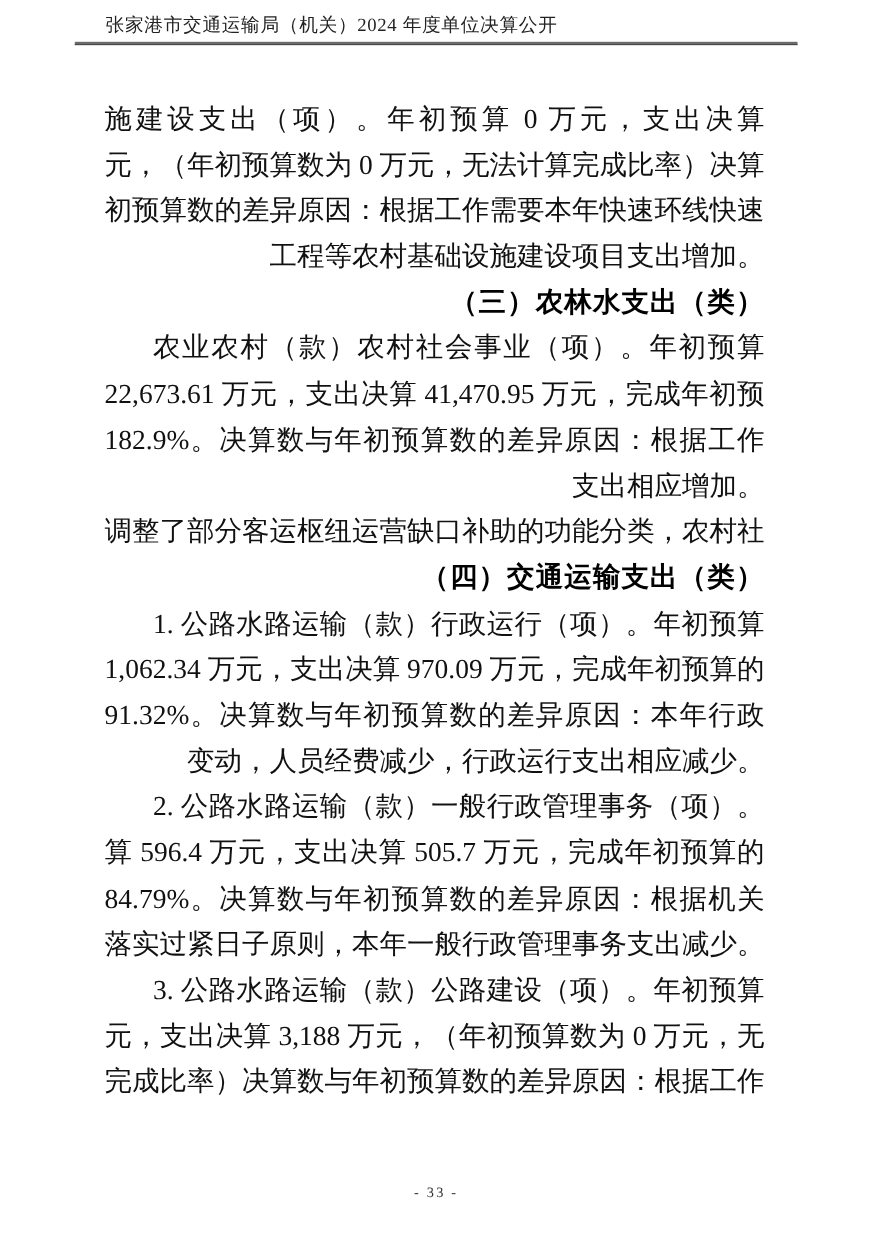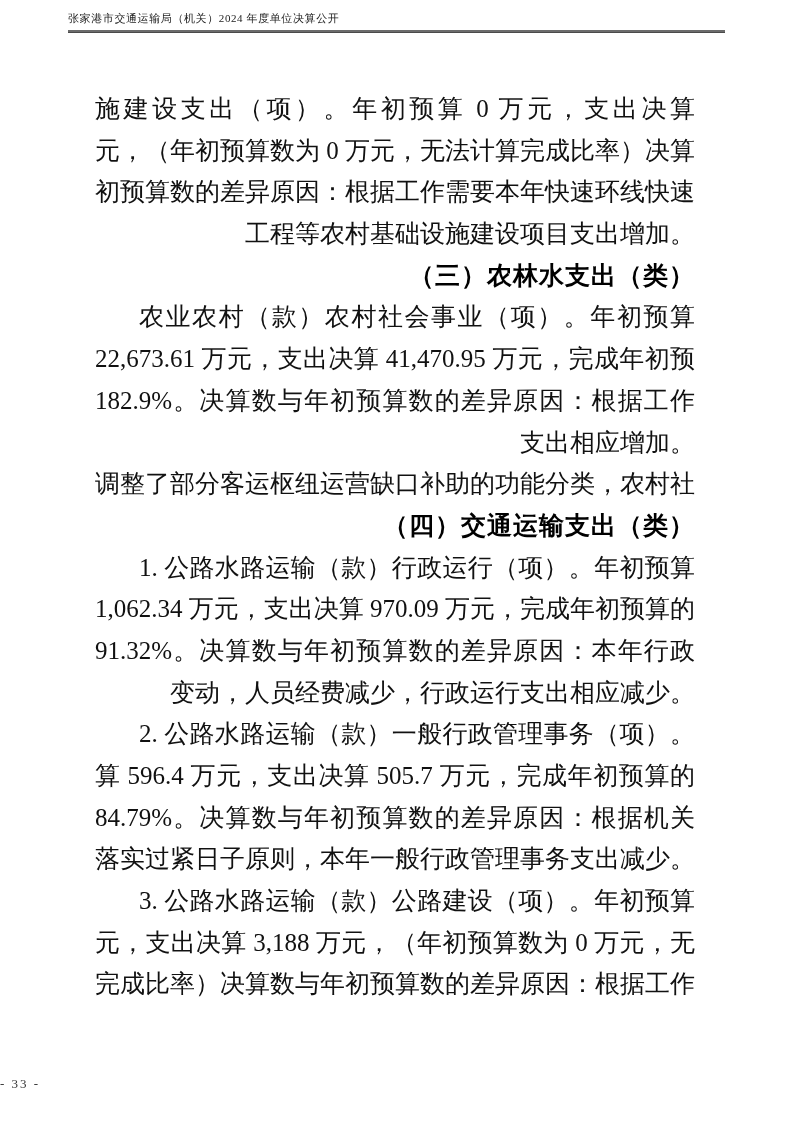--- a/index.html
+++ b/index.html
@@ -12,24 +12,25 @@
     color: #1a1a1a;
     overflow: hidden;
   }
   .header {
     position: absolute;
     left: 68px;
     top: 11px;
     width: 657px;
   }
   .header-title {
-    font-size: 11px;
+    font-size: 17px;
     color: #222222;
     letter-spacing: 0.6px;
     white-space: nowrap;
+    margin-left: 28px;
   }
   .header-rule {
     margin-top: 4px;
     height: 3px;
     background: #6b6b6b;
     border-bottom: 1px solid #4a4a4a;
     box-sizing: border-box;
   }
   .content {
     position: absolute;
@@ -60,20 +61,21 @@
     padding-left: 46px;
     text-align: right;
     letter-spacing: 1px;
     color: #000000;
   }
   .footer {
     position: absolute;
     left: 0;
     right: 0;
     top: 1076px;
+    text-align: center;
     font-size: 13px;
     color: #333333;
     letter-spacing: 2px;
   }
 </style>
 </head>
 <body>
 
 <div class="page">
 

